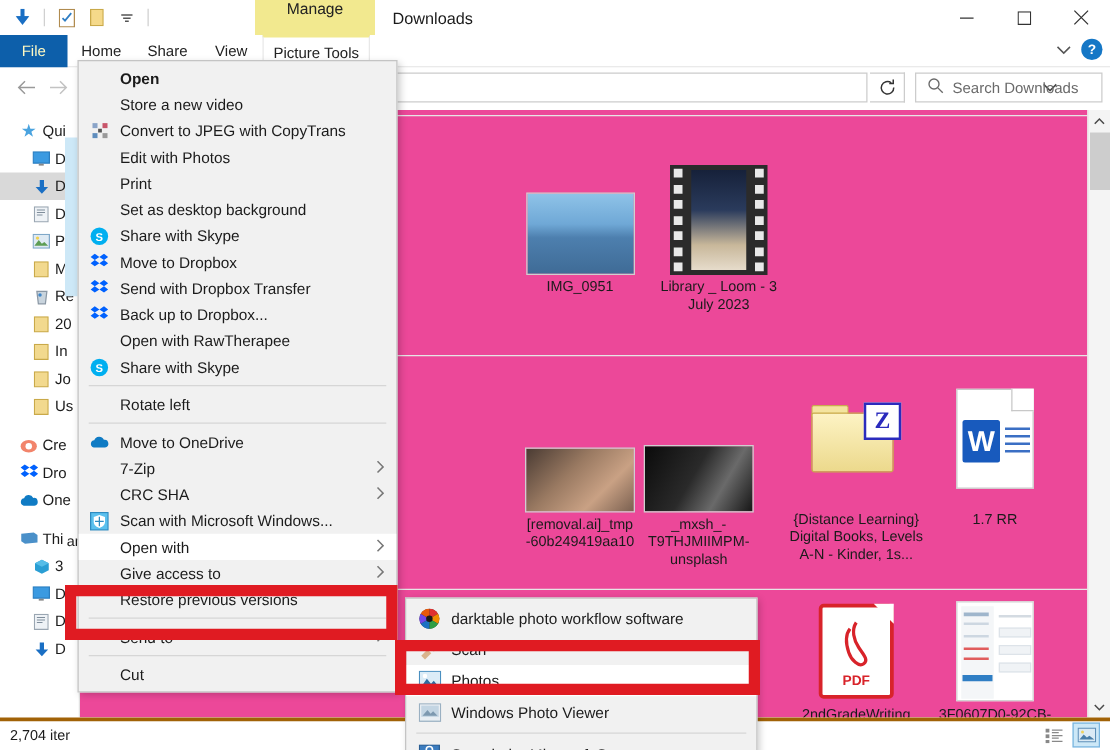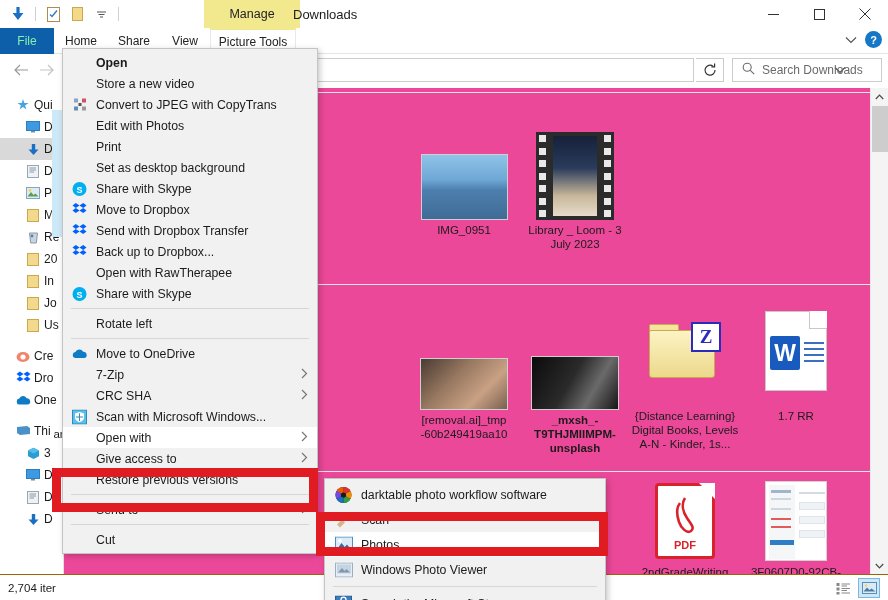--- a/index.html
+++ b/index.html
@@ -16,41 +16,41 @@
   
   .titlebar {
     position: absolute; left:0; top:0; width:888px; height:28px;
     background:#ffffff;
   }
   .qat { position:absolute; left:8px; top:3px; display:flex; align-items:center; gap:4px; height:22px; }
   .qat-ico { width:20px; height:20px; display:flex; align-items:center; justify-content:center; }
   .qat-sep { width:1px; height:14px; background:#d0d0d0; margin:0 3px; }
   .manage-tab {
     position:absolute; left:204px; top:0px; width:96px; height:28px;
-    background:#f2e98f; display:flex; align-items:center; justify-content:center;
+    background:#f2e98f; display:flex; justify-content:center;
     font-size:12.5px; color:#222;
   }
   .win-title {
-    position:absolute; left:293px; top:0; height:28px; display:flex; align-items:center;
+    position:absolute; left:314px; top:0; height:28px; display:flex; align-items:center;
     font-size:13px; color:#1b1b1b;
   }
   .wbtns { position:absolute; right:0; top:0; display:flex; height:28px; }
   .wbtn { width:46px; height:28px; display:flex; align-items:center; justify-content:center; color:#333; }
   .wbtn svg { display:block; }
 
   
   .ribbon {
     position:absolute; left:0; top:28px; width:888px; height:26px;
     background:#ffffff; border-bottom:1px solid #e4e4e4;
   }
   .tab {
     position:absolute; top:0; height:26px; display:flex; align-items:center; justify-content:center;
     font-size:12px; color:#222;
   }
-  .tab-file { left:0; width:54px; background:#0d5faa; color:#86efac; }
+  .tab-file { left:0; width:54px; background:#0d5faa; color:#fef9c3; }
   .tab-home { left:54px; width:54px; }
   .tab-share { left:108px; width:52px; }
   .tab-view { left:160px; width:50px; }
   .tab-picture { left:210px; width:86px; background:#fff; border-top:2px solid #f2e98f;
                  border-left:1px solid #e8e8e8; border-right:1px solid #e8e8e8; }
   .ribbon-right { position:absolute; right:6px; top:3px; display:flex; align-items:center; gap:8px; }
   .help-circle {
     width:17px; height:17px; border-radius:50%; background:#1577c6; color:#fff;
     font-size:11px; font-weight:bold; display:flex; align-items:center; justify-content:center;
   }
@@ -136,21 +136,21 @@
     border-left:16px solid transparent; border-top:16px solid #fff; }
   .pdficon .pdftxt { position:absolute; left:0; right:0; bottom:5px; text-align:center;
     color:#d8232a; font-weight:bold; font-size:11px; }
   .pdficon .swirl { position:absolute; left:50%; top:8px; transform:translateX(-50%); }
 
   .photo { border:1px solid #cfcfcf; }
 
   
   .statusbar {
     position:absolute; left:0; bottom:0; width:888px; height:26px;
-    background:#fff; border-top:1px solid #a16207;
+    background:#fff; border-top:3px solid #a16207;
     display:flex; align-items:center; font-size:11.5px; color:#1b1b1b; padding-left:8px;
   }
   .viewbtns { position:absolute; right:8px; bottom:2px; display:flex; gap:4px; align-items:center; }
   .viewbtn { width:22px; height:20px; display:flex; align-items:center; justify-content:center; }
   .viewbtn.active { border:1px solid #7ab6e0; background:#cde8f7; }
 
   
   .vscroll { position:absolute; right:0; top:88px; width:18px; height:486px;
     background:#f4f4f4; border-left:1px solid #e8e8e8; }
   .vs-arrow { height:17px; display:flex; align-items:center; justify-content:center; color:#5a5a5a; }
@@ -560,21 +560,21 @@
       <div class="cap">eScalesfor aringandC ingWeight Commer...</div>
     </div>
 
     <div class="tile" style="left:345px; top:212px;">
       <div class="thumbwrap">
         <div class="photo" style="width:88px;height:52px;background:linear-gradient(135deg,#4a3b33 0%,#9a7a62 40%,#c9a184 70%,#7a6050 100%);"></div>
       </div>
       <div class="cap">[removal.ai]_tmp -60b249419aa10</div>
     </div>
 
-    <div class="tile" style="left:456px; top:212px;font-weight:bold;">
+    <div class="tile" style="left:440px; top:212px;">
       <div class="thumbwrap">
         <div class="photo" style="width:88px;height:54px;background:linear-gradient(120deg,#0b0b0b 0%,#2a2a2a 45%,#6a6a6a 70%,#161616 100%);"></div>
       </div>
       <div class="cap">_mxsh_-T9THJMIIMPM-unsplash</div>
     </div>
 
     <div class="tile" style="left:566px; top:208px;">
       <div class="thumbwrap" style="align-items:center;">
         <div class="zipfolder">
           <div class="ftab"></div>

